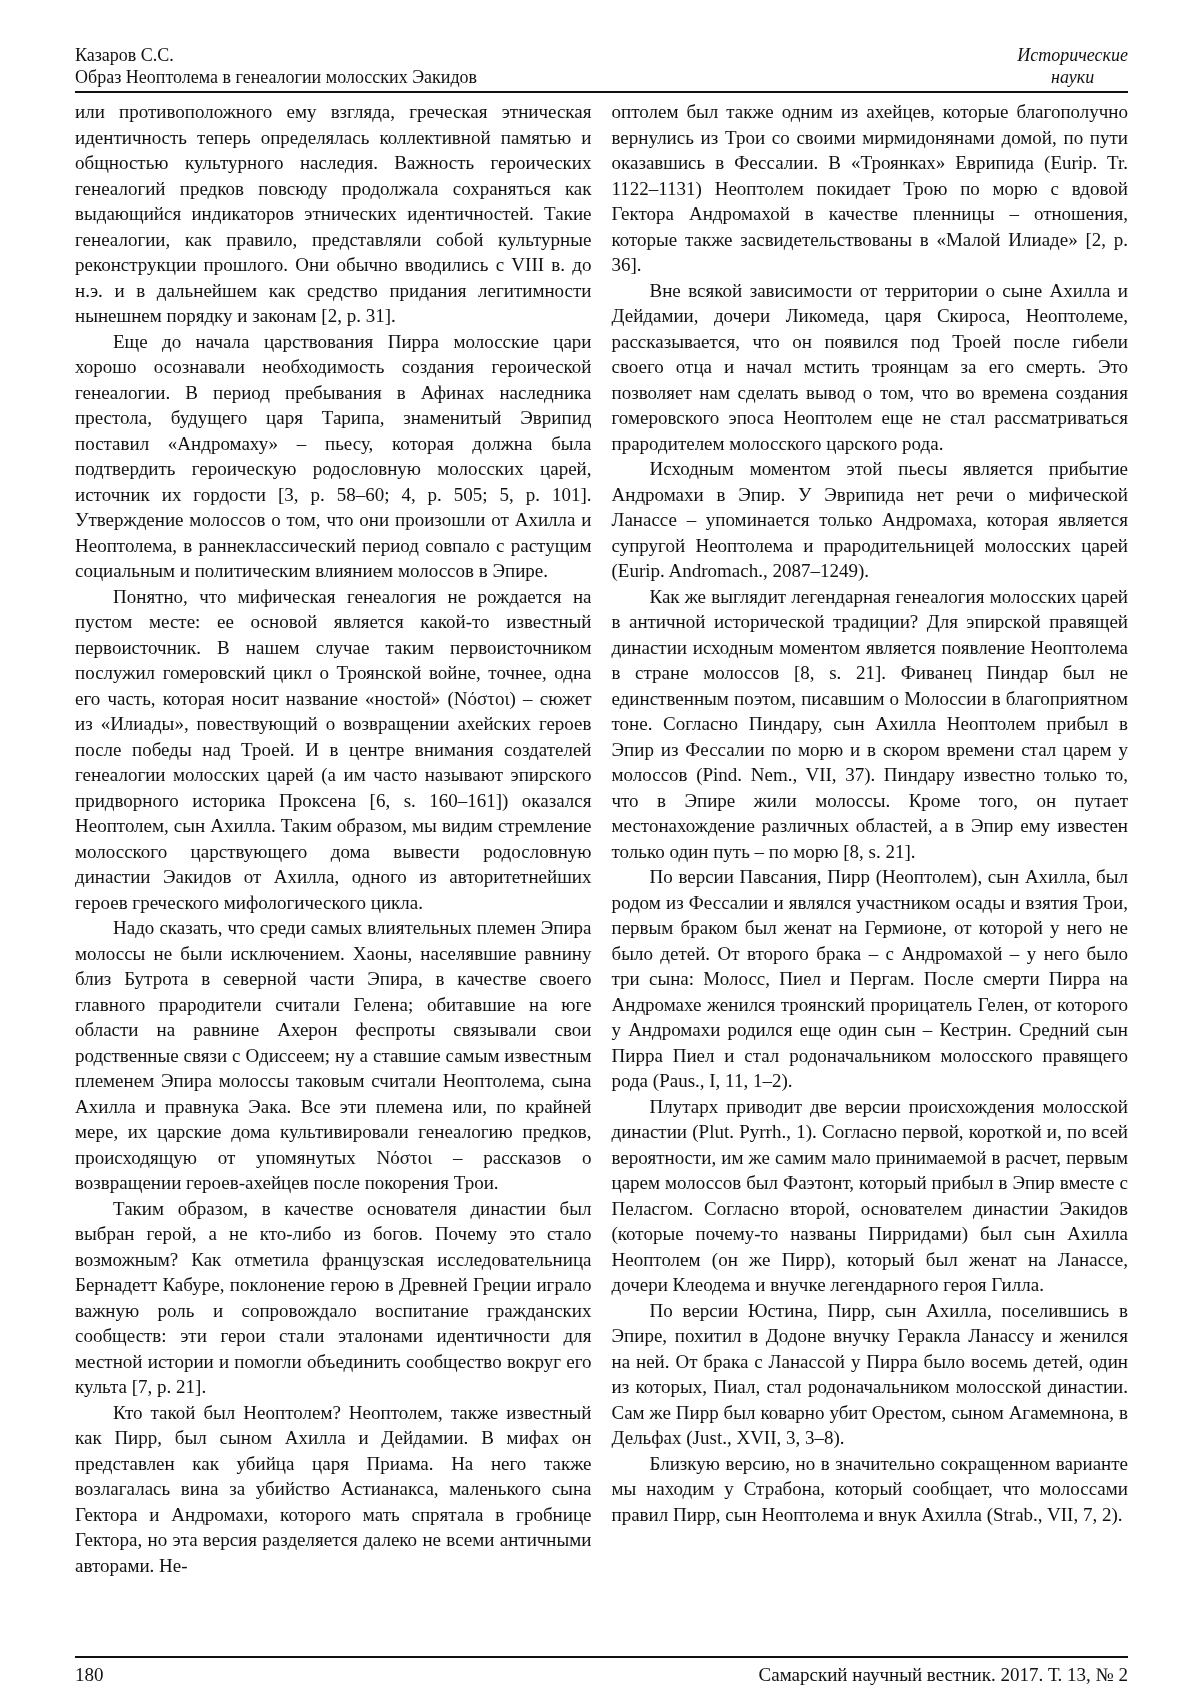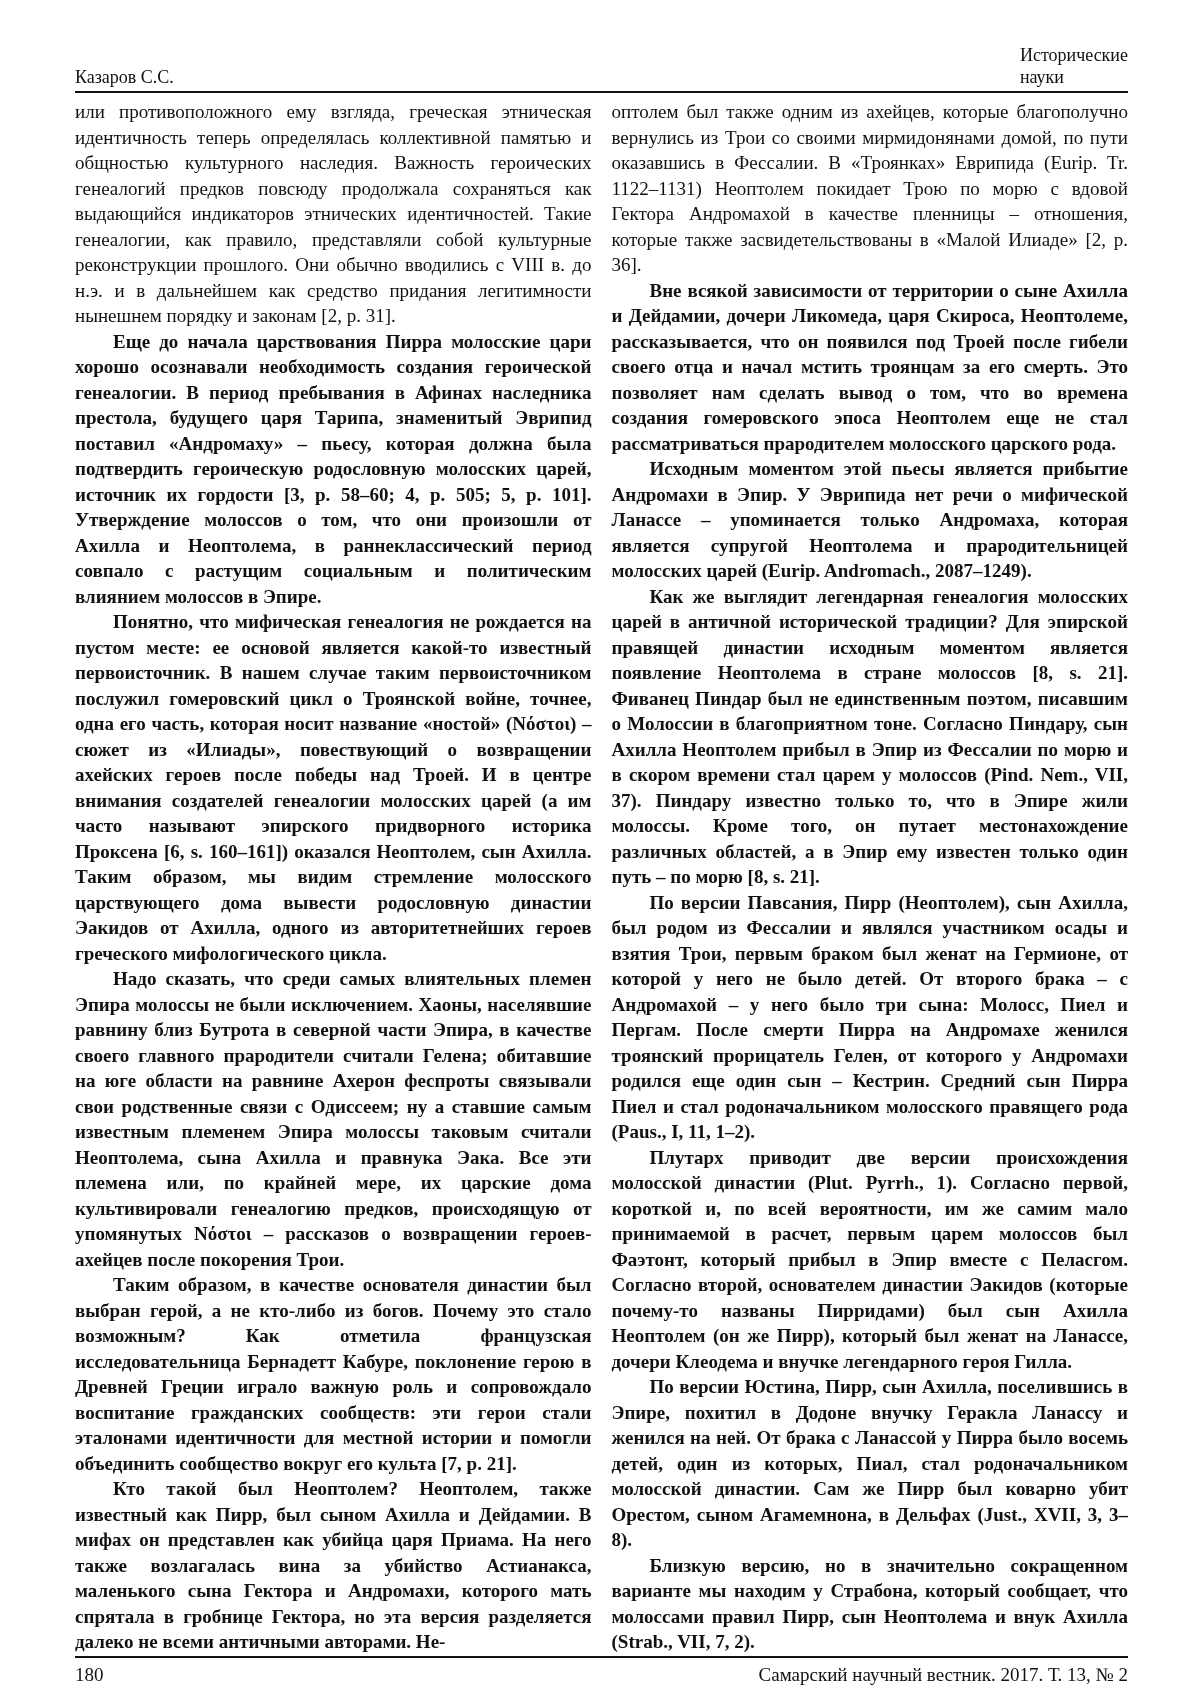--- a/index.html
+++ b/index.html
@@ -25,21 +25,22 @@
     justify-content: space-between;
     align-items: flex-end;
   }
   .header-left {
     font-size: 18px;
     line-height: 22px;
   }
   .header-right {
     font-size: 18px;
     line-height: 22px;
-    text-align: left;
+    font-style: italic;
+    text-align: center;
     white-space: pre-line;
   }
   .header-rule {
     border: 0;
     border-top: 2px solid #111111;
     margin: 3px 0 0 0;
   }
   
   .columns {
     flex: 1 1 auto;
@@ -53,21 +54,20 @@
     font-size: 19px;
     line-height: 25.5px;
     text-align: justify;
   }
   .col p {
     margin: 0;
     padding: 0;
   }
   .col p.ind {
     text-indent: 38px;
-    font-weight: bold;
   }
   
   .footer-rule {
     border: 0;
     border-top: 2px solid #111111;
     margin: 0;
   }
   .footer {
     display: flex;
     justify-content: space-between;
@@ -78,20 +78,21 @@
   }
 </style>
 </head>
 <body>
 
 <div class="page">
 
   <div class="header">
     <div class="header-left">
       <div>Казаров С.С.</div>
+      <div>Образ Неоптолема в генеалогии молосских Эакидов</div>
     </div>
     <div class="header-right">Исторические
 науки</div>
   </div>
 
   <hr class="header-rule">
 
   <div class="columns">
     <div class="col">
       <p>или противоположного ему взгляда, греческая этническая идентичность теперь определялась коллективной памятью и общностью культурного наследия. Важность героических генеалогий предков повсюду продолжала сохраняться как выдающийся индикаторов этнических идентичностей. Такие генеалогии, как правило, представляли собой культурные реконструкции прошлого. Они обычно вводились с VIII в. до н.э. и в дальнейшем как средство придания легитимности нынешнем порядку и законам [2, p. 31].</p>

